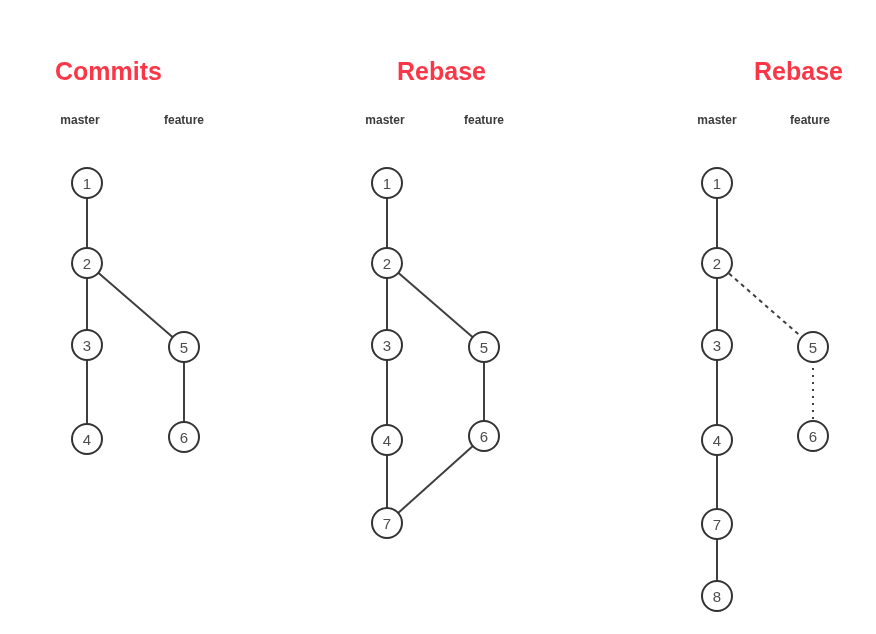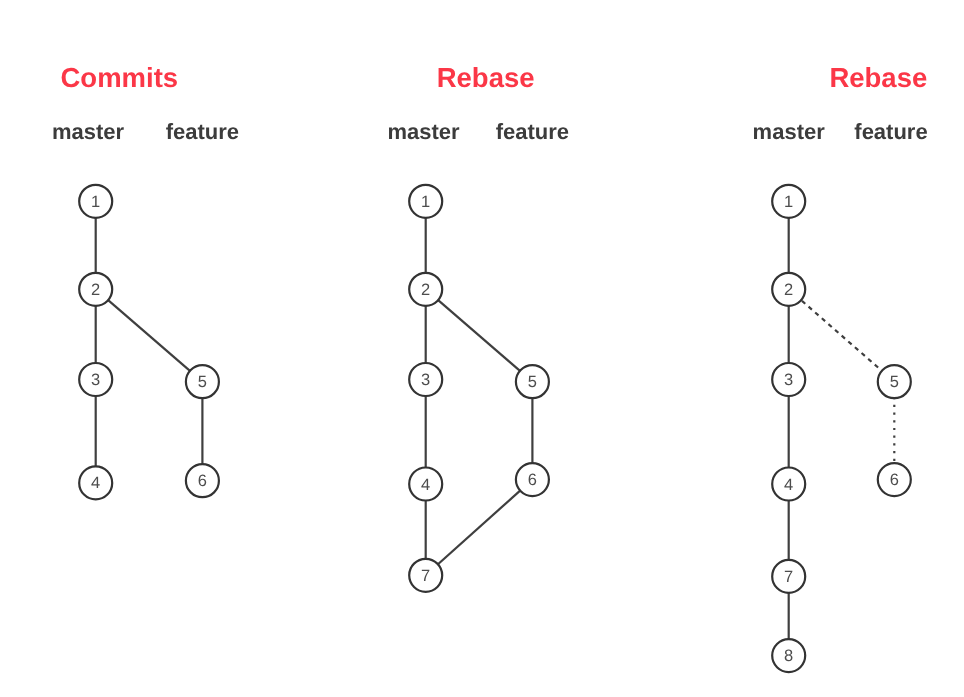--- a/index.html
+++ b/index.html
@@ -22,21 +22,21 @@
     font-size: 25px;
     line-height: 28px;
     font-weight: bold;
     color: #fb3747;
     white-space: nowrap;
   }
   .branch-label {
     position: absolute;
     top: 111px;
     transform: translateX(-50%);
-    font-size: 20px;
+    font-size: 12px;
     line-height: 18px;
     font-weight: bold;
     color: #3c3c3c;
     white-space: nowrap;
   }
   .node {
     position: absolute;
     width: 32px;
     height: 32px;
     box-sizing: border-box;

